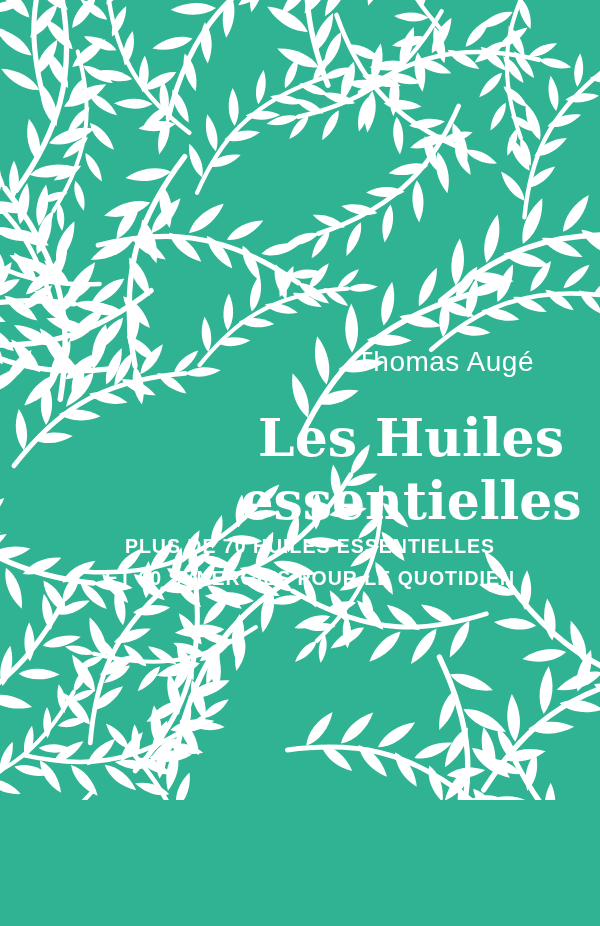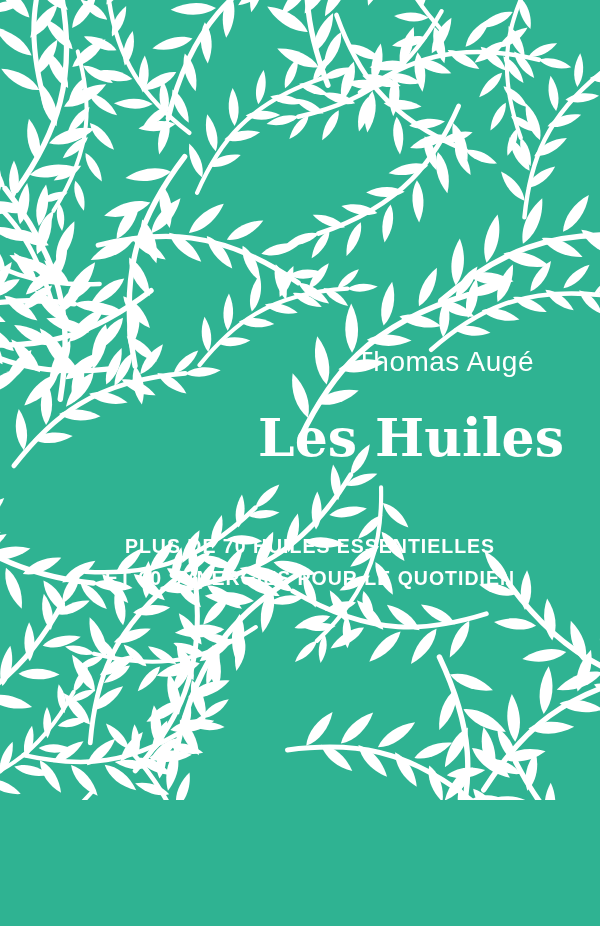--- a/index.html
+++ b/index.html
@@ -157,19 +157,19 @@
         <use href="#branch" transform="translate(-46.8,894.6) rotate(343) scale(1.37,1.37)"></use>
         <use href="#branch" transform="translate(35.5,903.4) rotate(207) scale(1.26,1.26)"></use>
         <use href="#branch" transform="translate(128.6,874.0) rotate(295) scale(-1.69,1.69)"></use>
         <use href="#branch" transform="translate(407.1,894.0) rotate(116) scale(1.35,1.35)"></use>
         <use href="#branch" transform="translate(515.7,896.5) rotate(270) scale(1.68,1.68)"></use>
       </g>
     </svg>
 
   <div class="author">Thomas Augé</div>
 
-  <h1 class="title"><span>Les Huiles</span><br></h1>
+  <h1 class="title"><span>Les Huiles</span><br><span>essentielles</span></h1>
 
   <div class="subtitle"><span>PLUS DE 70 HUILES ESSENTIELLES</span><br><span>ET 60 SYNERGIES POUR LE QUOTIDIEN</span></div>
 
   <div class="publisher-logo">m//</div>
 
 </div>
 
 </body></html>

